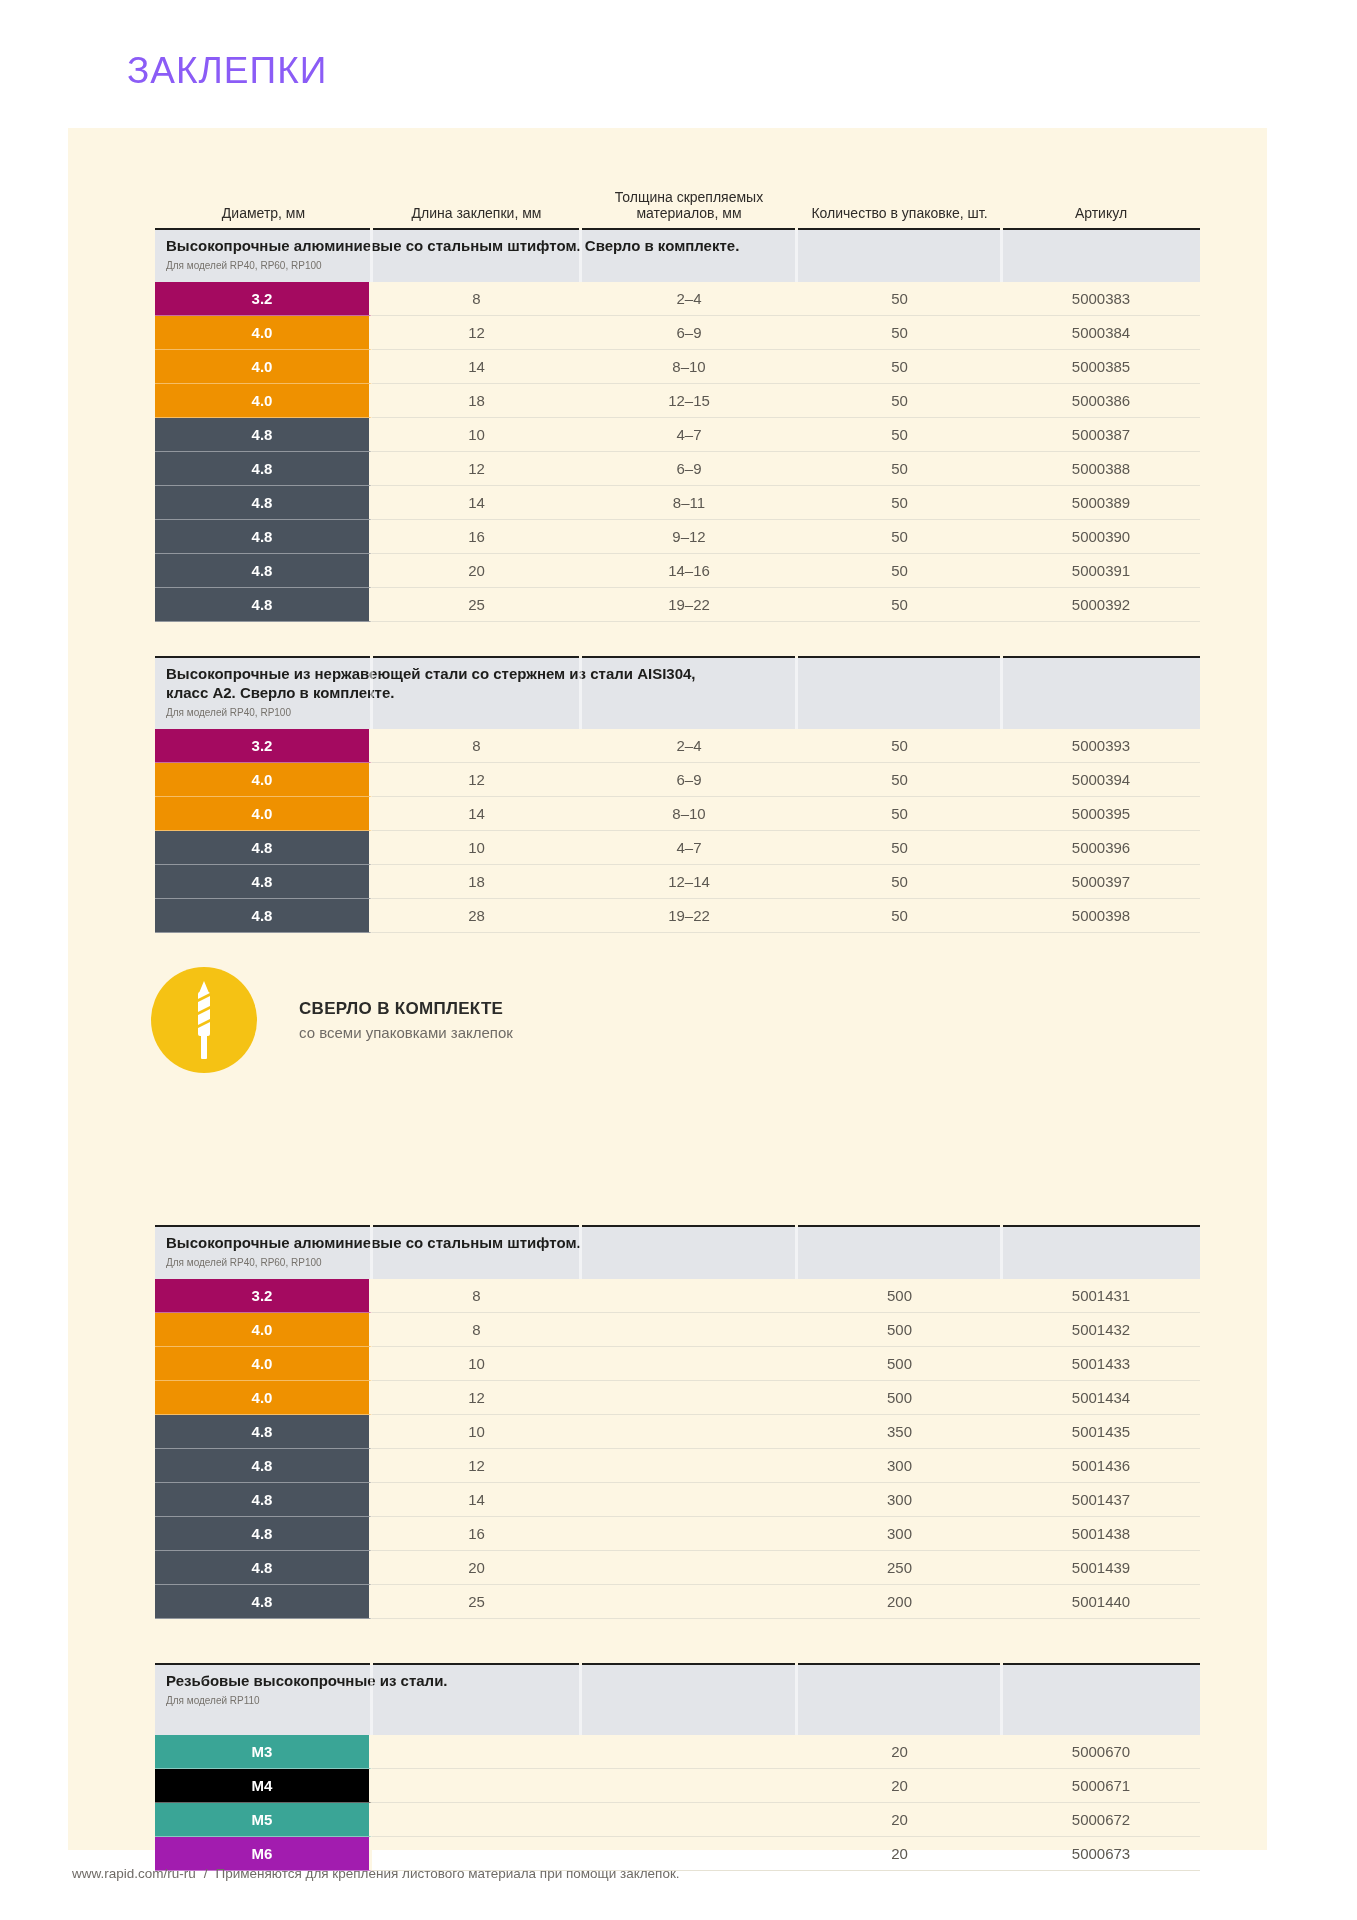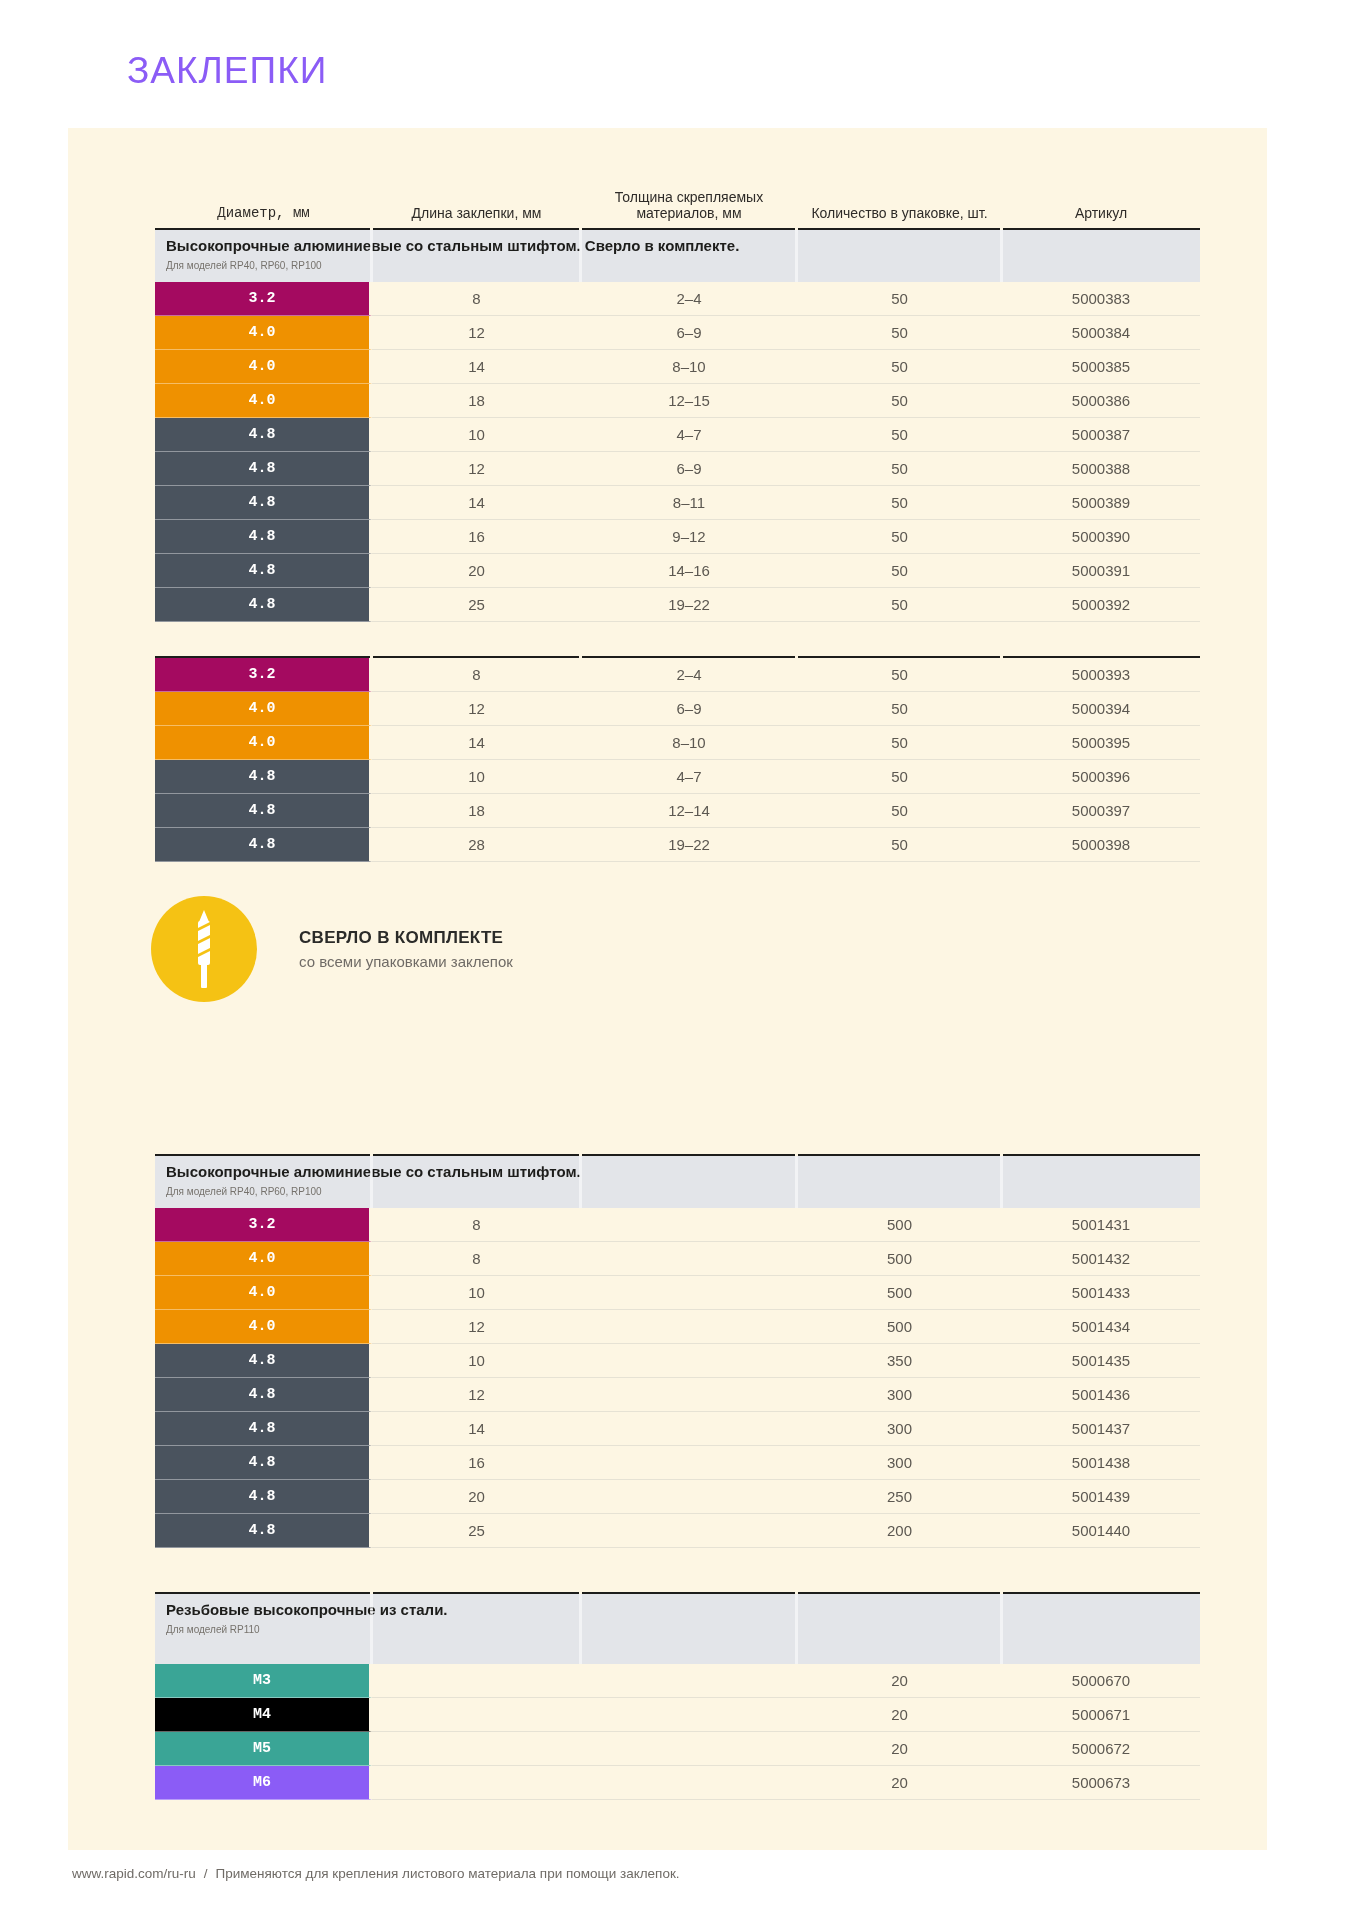--- a/index.html
+++ b/index.html
@@ -16,21 +16,21 @@
     position:absolute;left:68px;top:128px;width:1199px;height:1722px;
     background:var(--panel_bg,#FDF6E3);
   }
   .tablewrap{position:relative;margin-left:87px;width:1045px;}
   
   .thead{display:flex;height:100px;align-items:flex-end;padding-bottom:7px;box-sizing:border-box;}
   .thead .hcell{
     text-align:center;font-size:14px;line-height:16px;color:#2e2b28;
   }
   
-  .c1{width:217px;font-family:Liberation Mono, monospace;}.c2{width:209px;}.c3{width:216px;}.c4{width:205px;}.c5{width:198px;}
+  .c1{width:217px;}.c2{width:209px;}.c3{width:216px;}.c4{width:205px;}.c5{width:198px;}
   
   .section{position:relative;}
   .sec-border{position:relative;height:2px;background:#1d1d1b;}
   .sec-head{position:relative;background:var(--section_header_bg,#E3E5E9);padding:6px 0 8px 11px;box-sizing:border-box;}
   .sec-title{font-size:15px;font-weight:700;color:#1d1d1b;line-height:19px;white-space:pre-line;}
   .sec-sub{font-size:10px;color:#76726c;line-height:17px;margin-top:2px;}
   .colsep{position:absolute;top:0;bottom:0;width:3px;}
   .sec-border .colsep{background:var(--panel_bg,#FDF6E3);}
   .sec-head .colsep{background:rgba(255,255,255,0.55);}
   .sep-1{left:215px;} .sep-2{left:424px;} .sep-3{left:640px;} .sep-4{left:845px;}
@@ -175,20 +175,29 @@
   </div>
 </div>
   </div>
 
   <div class="section gap-s2">
     <div class="sec-border">
       <i class="colsep sep-1"></i>
             <i class="colsep sep-2"></i>
             <i class="colsep sep-3"></i>
             <i class="colsep sep-4"></i>
+    </div>
+    <div class="sec-head">
+      <i class="colsep sep-1"></i>
+            <i class="colsep sep-2"></i>
+            <i class="colsep sep-3"></i>
+            <i class="colsep sep-4"></i>
+      <div class="sec-title">Высокопрочные из нержавеющей стали со стержнем из стали AISI304,
+класс А2. Сверло в комплекте.</div>
+      <div class="sec-sub">Для моделей RP40, RP100</div>
     </div>
     <div>
   <div class="row">
     <div class="cell cell-d c1" style="background: rgb(164, 10, 96);">3.2</div>
     <div class="cell c2">8</div>
     <div class="cell c3">2–4</div>
     <div class="cell c4">50</div>
     <div class="cell c5">5000393</div>
   </div>
 
@@ -389,21 +398,21 @@
 
   <div class="row">
     <div class="cell cell-d c1" style="background: rgb(58, 165, 150);">M5</div>
     <div class="cell c2"></div>
     <div class="cell c3"></div>
     <div class="cell c4">20</div>
     <div class="cell c5">5000672</div>
   </div>
 
   <div class="row">
-    <div class="cell cell-d c1" style="background: #8b5cf6;">M6</div>
+    <div class="cell cell-d c1" style="background: #a21caf;">M6</div>
     <div class="cell c2"></div>
     <div class="cell c3"></div>
     <div class="cell c4">20</div>
     <div class="cell c5">5000673</div>
   </div>
 </div>
   </div>
 </div>
 
   </div>

